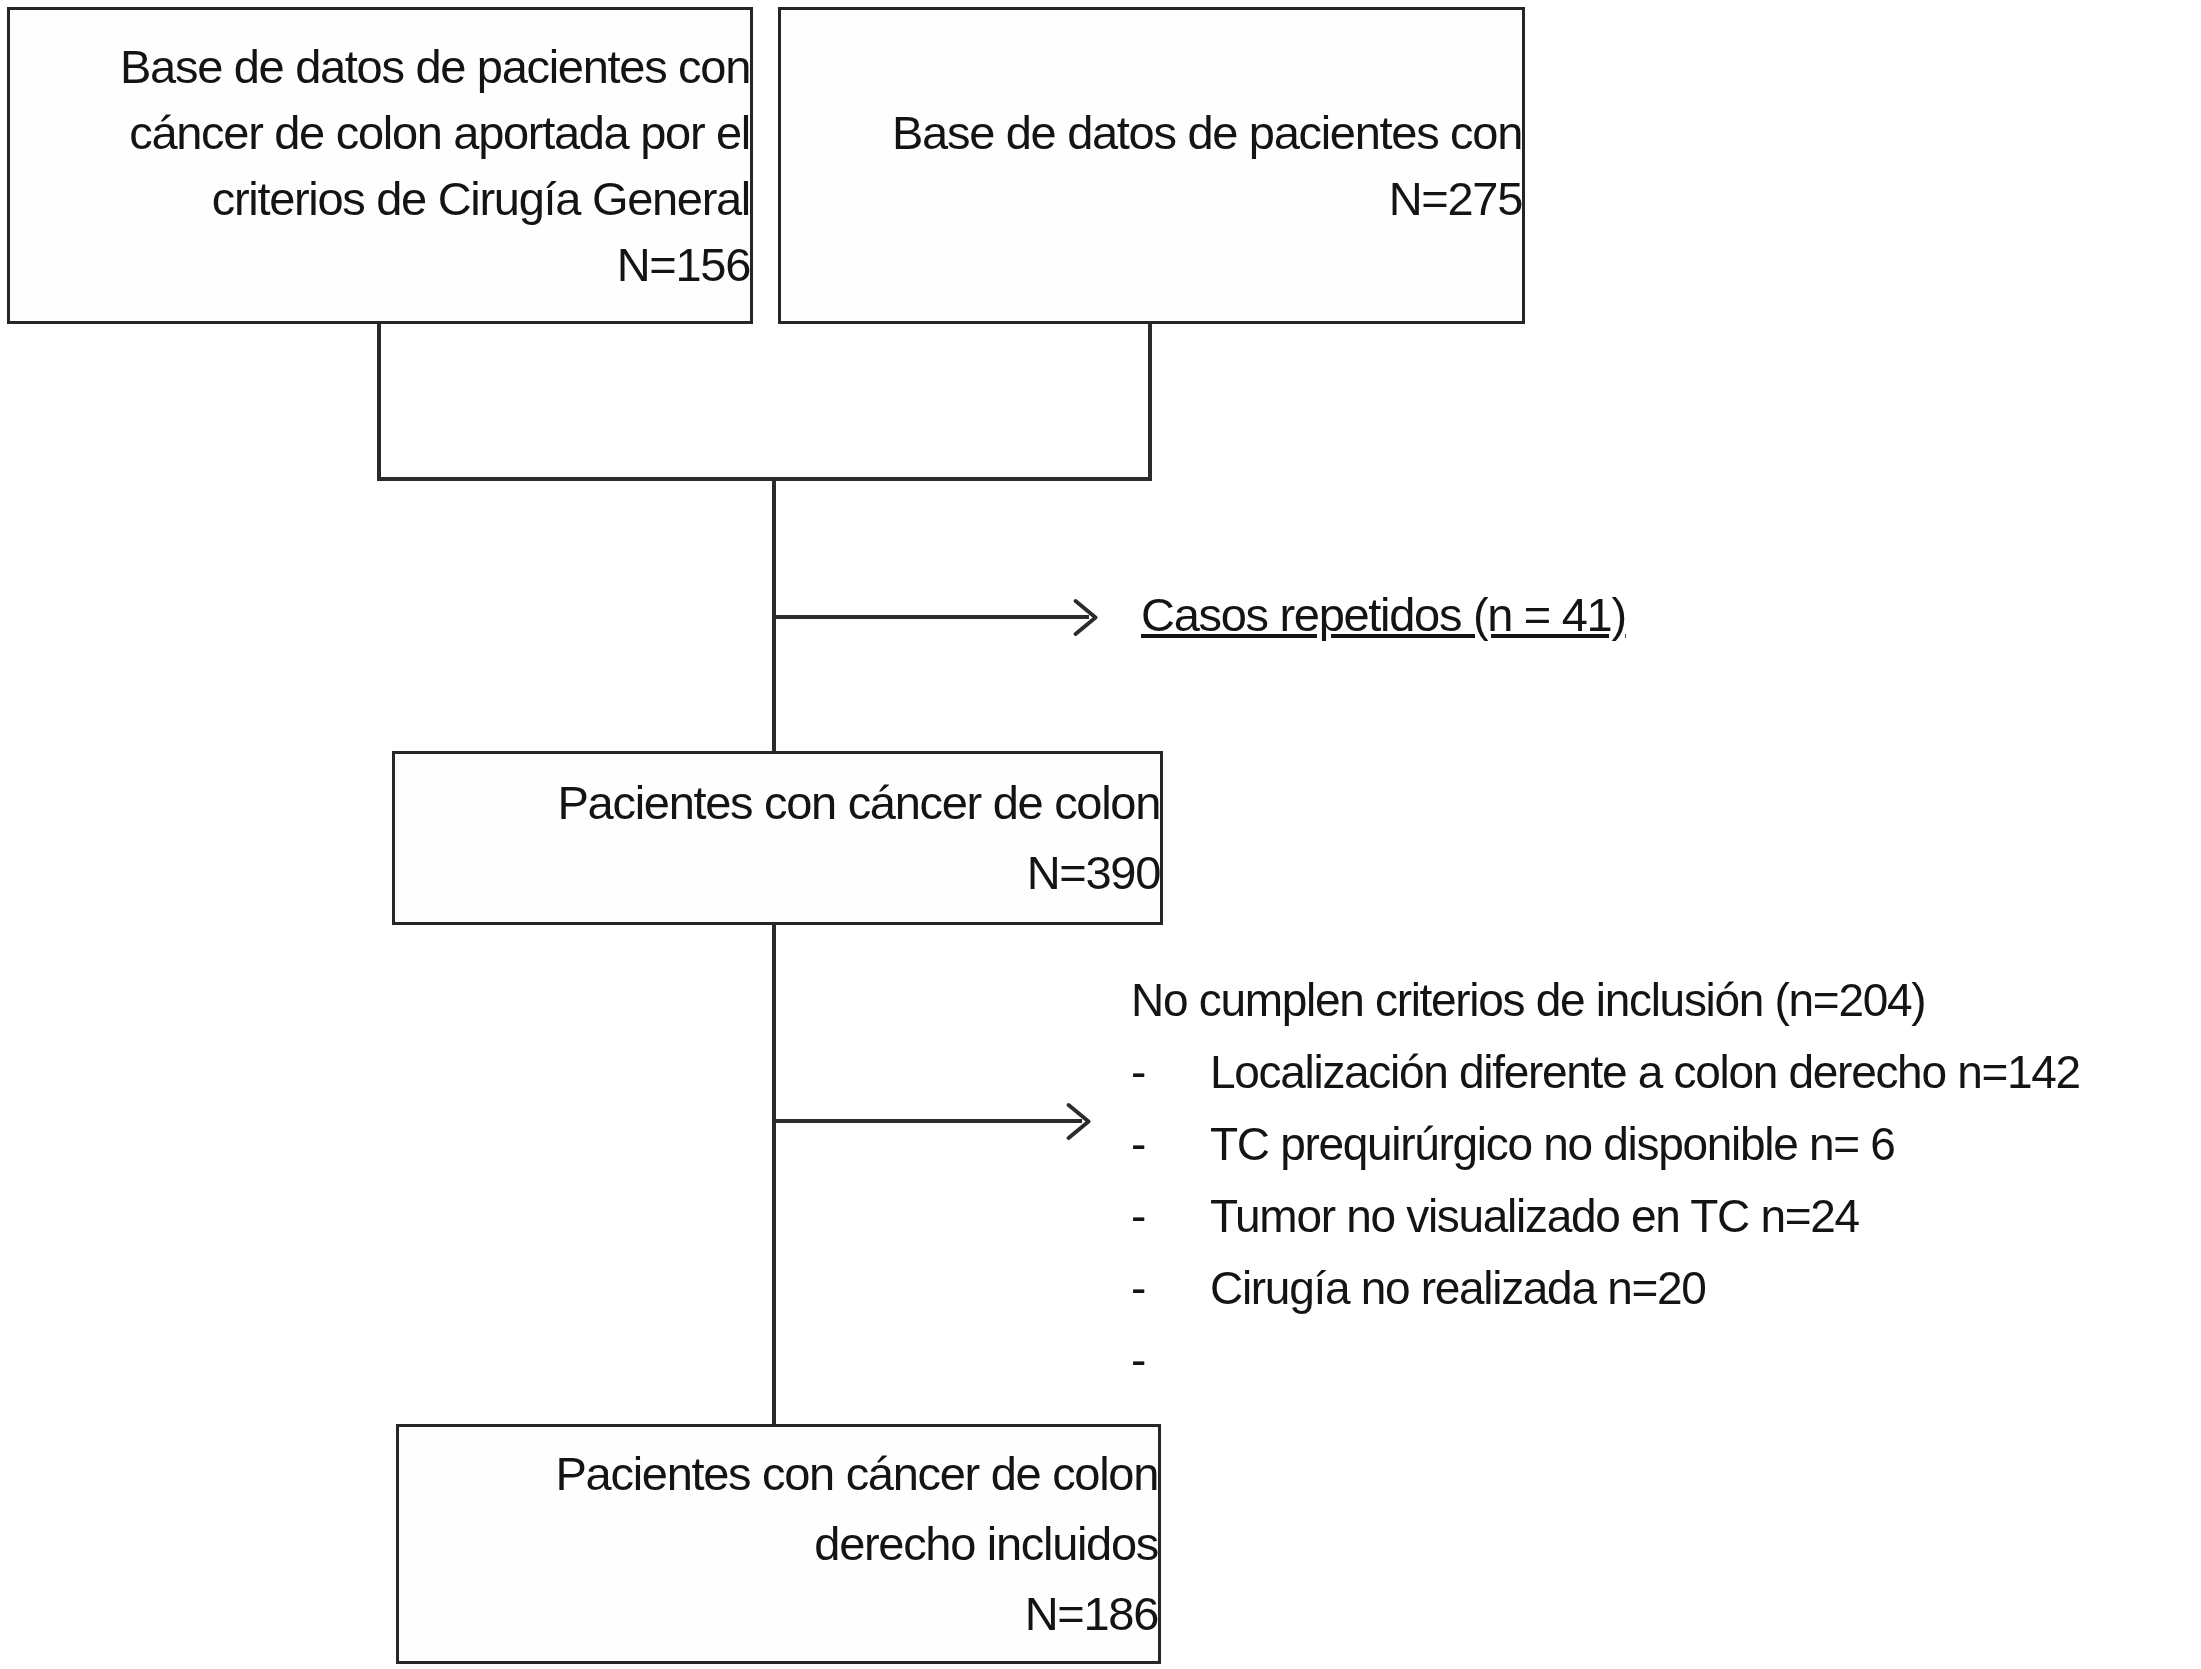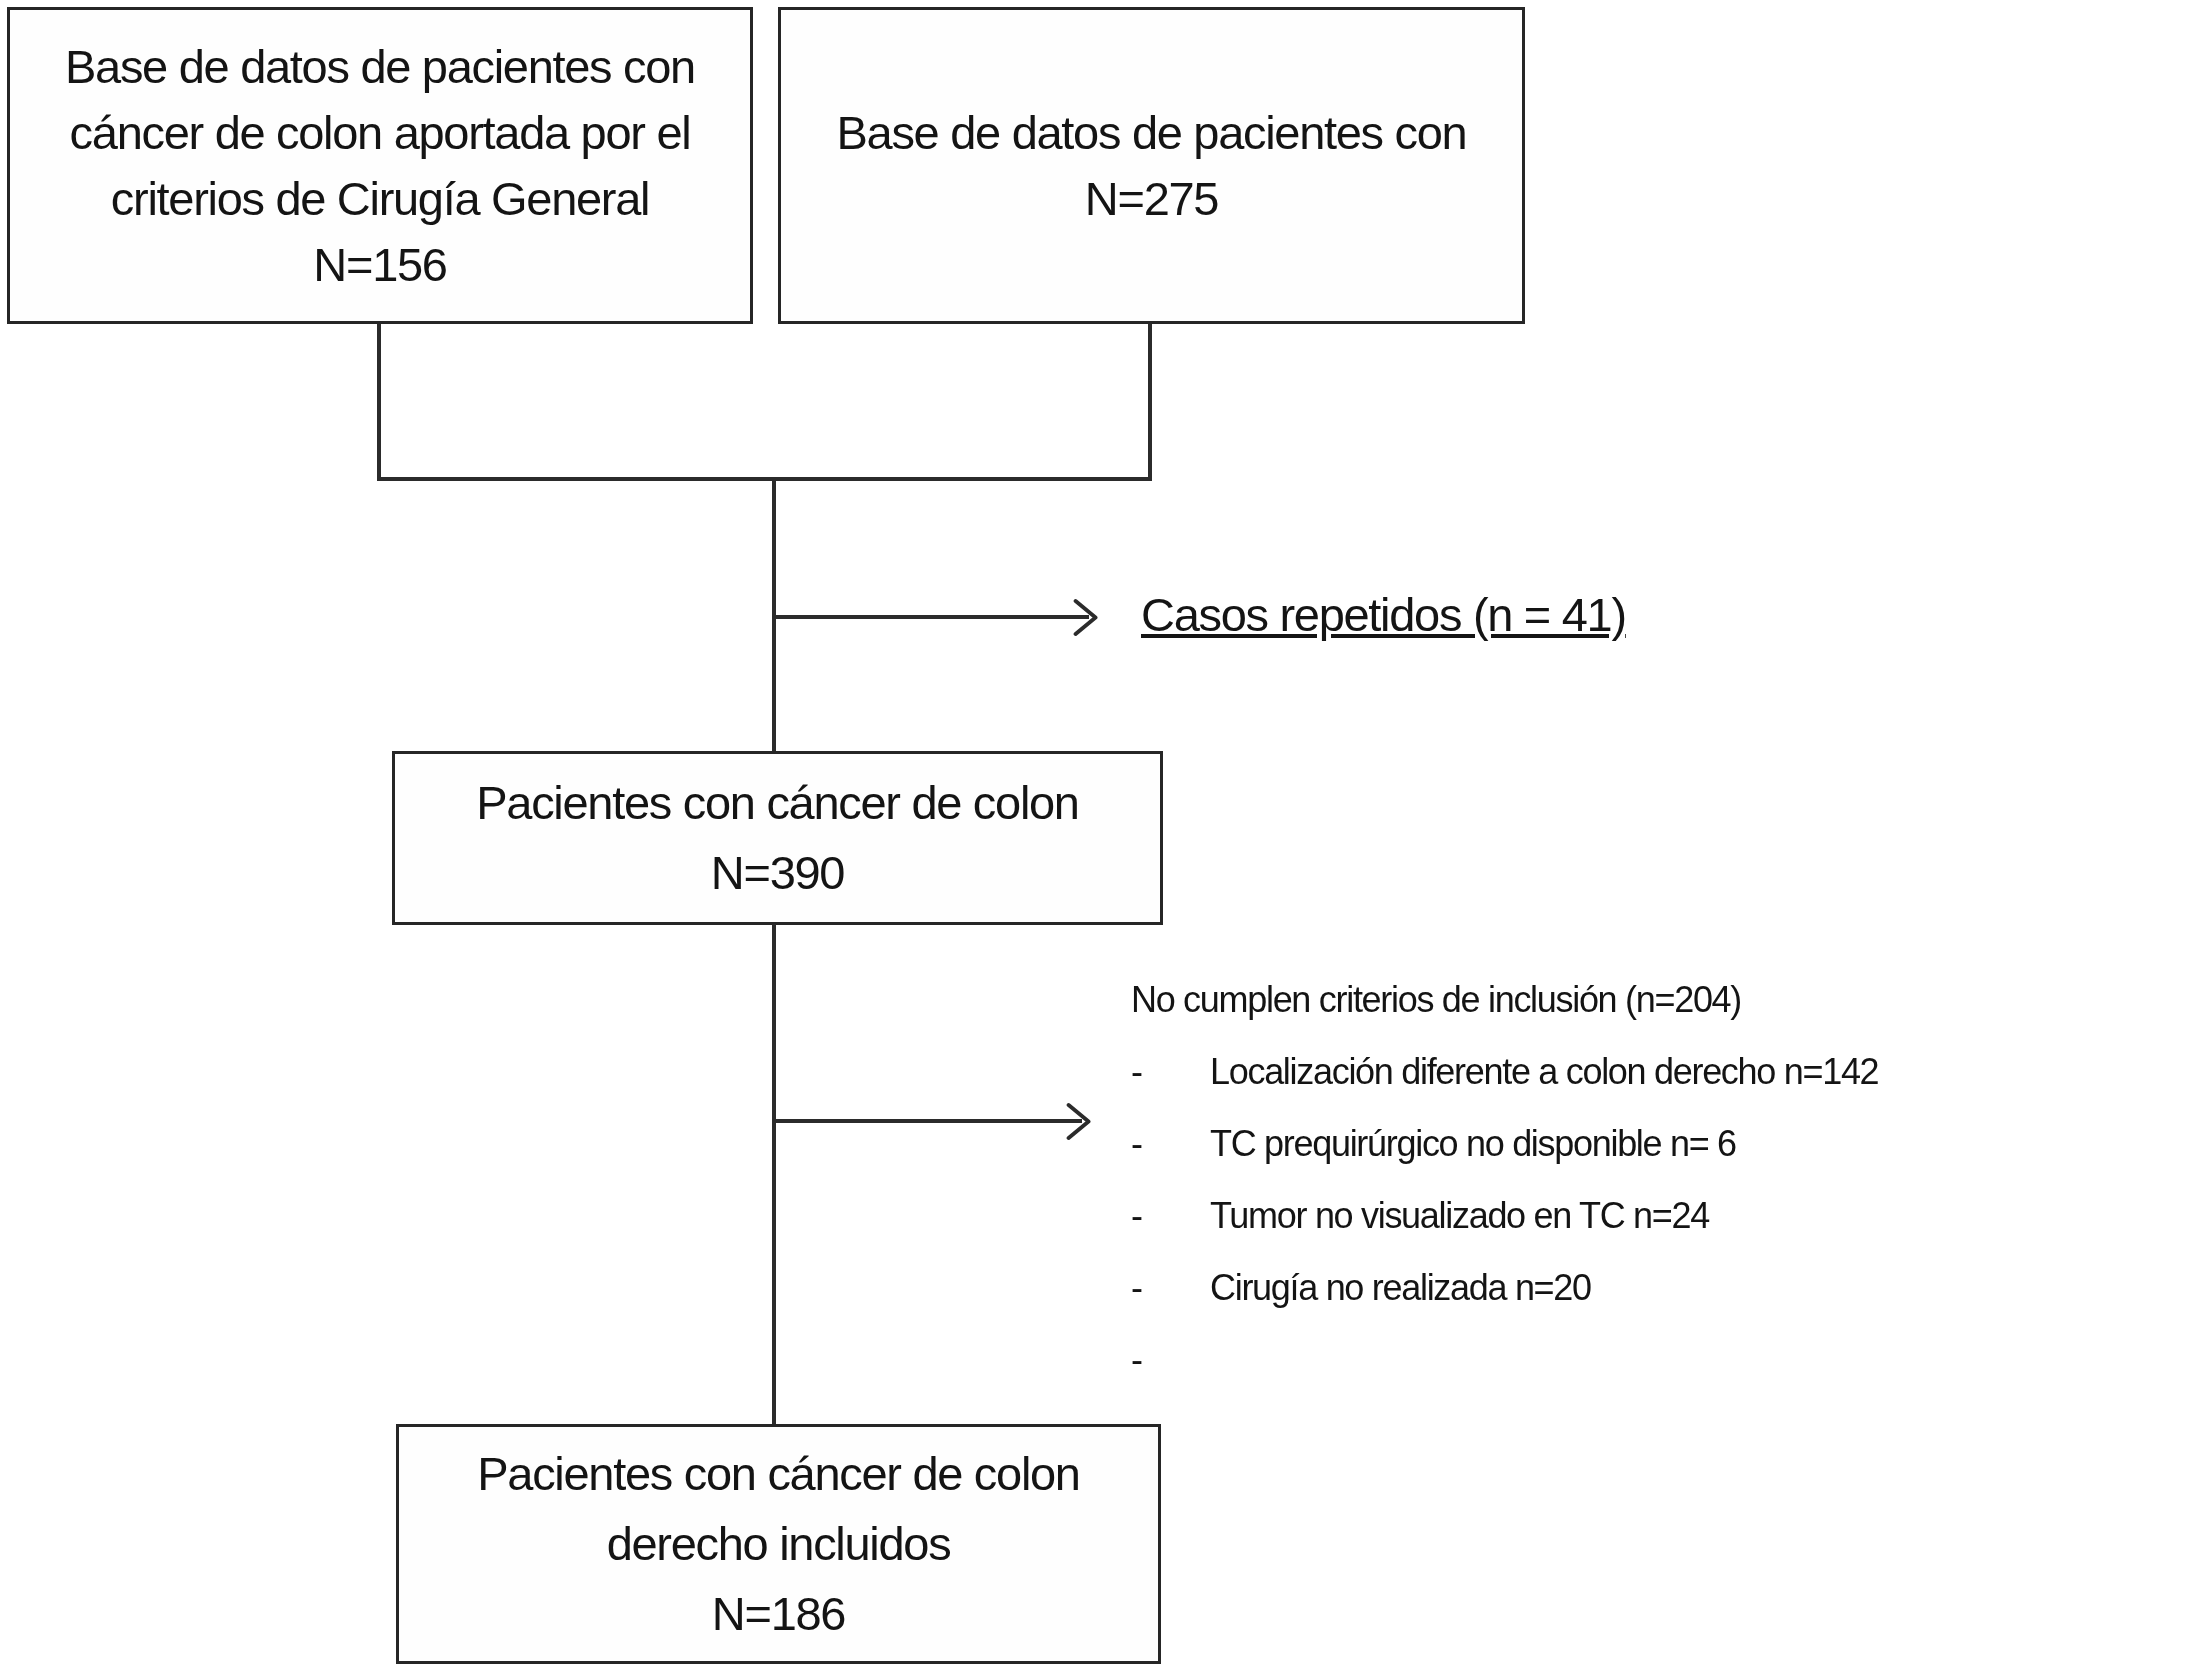--- a/index.html
+++ b/index.html
@@ -13,21 +13,21 @@
     color: #141414;
     overflow: hidden;
   }
   .box {
     position: absolute;
     background: #fefefe;
     border: 3.5px solid #262626;
     display: flex;
     flex-direction: column;
     justify-content: center;
-    align-items: center;
+    align-items: flex-end;
     text-align: center;
     font-size: 47px;
     letter-spacing: -1.3px;
   }
   .bline { line-height: 66px; white-space: nowrap; }
   #box-src1 { left: 7px;   top: 7px;    width: 746px; height: 317px; }
   #box-src2 { left: 778px; top: 7px;    width: 747px; height: 317px; }
   #box-pool { left: 392px; top: 751px;  width: 771px; height: 174px; }
   #box-pool .bline { line-height: 70px; }
   #box-incl { left: 396px; top: 1424px; width: 765px; height: 240px; }
@@ -52,21 +52,21 @@
     line-height: 72px;
     white-space: nowrap;
   }
   #lbl-casos { left: 1141px; top: 579px; text-decoration: underline; }
 
   .excl {
     position: absolute;
     left: 1131px;
     top: 964px;
     width: 1071px;
-    font-size: 36px;
+    font-size: 46px;
     letter-spacing: -1.3px;
   }
   .excl .row { display: flex; line-height: 72px; white-space: nowrap; }
   .excl .bullet { flex: 0 0 79px; }
   .excl .header-row { line-height: 72px; white-space: nowrap; }
 </style>
 </head>
 <body>
 
 <div class="canvas">

